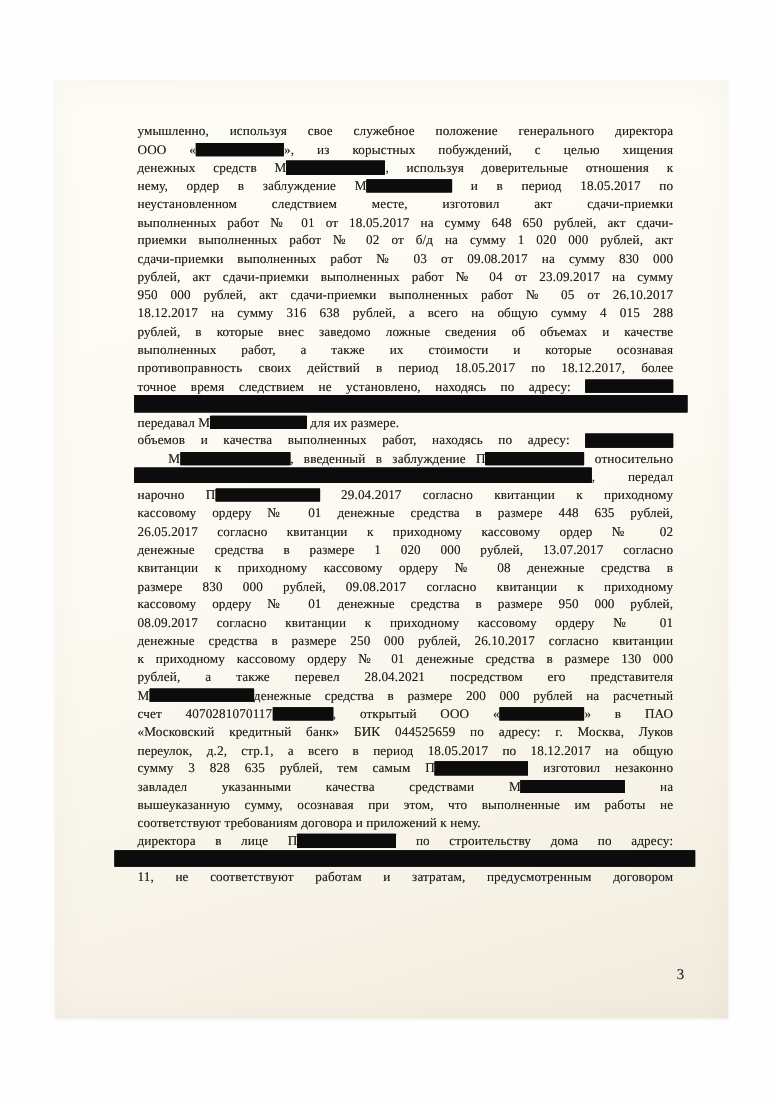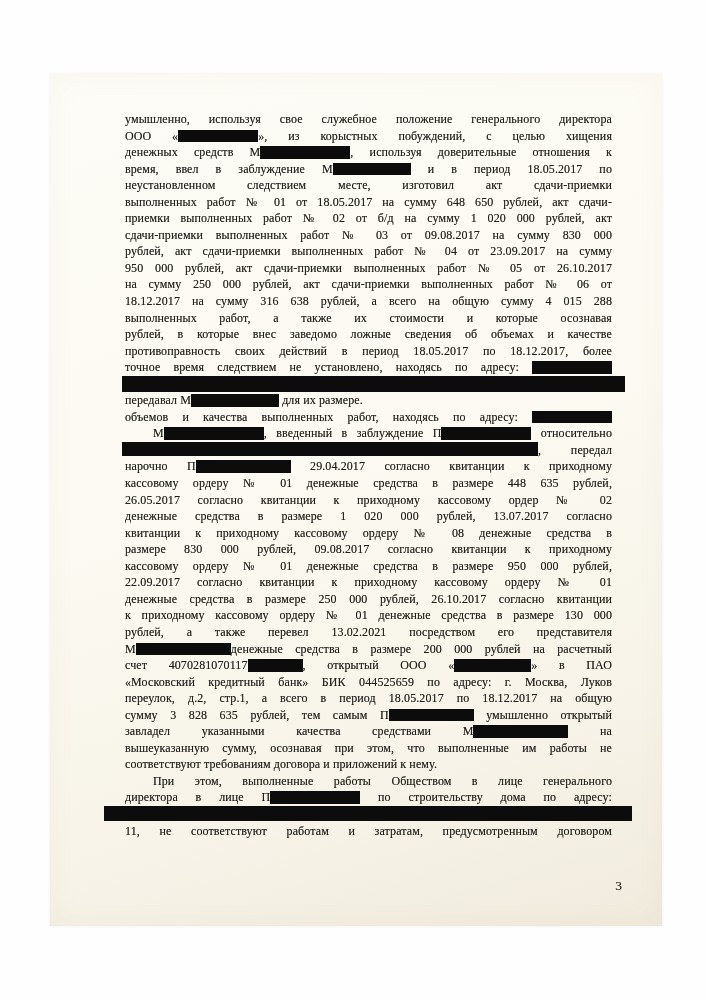--- a/index.html
+++ b/index.html
@@ -68,57 +68,55 @@
 </style>
 </head>
 <body>
 
 <div class="stage">
   <div class="page">
     <div class="text-block">
         <div class="line"><span>умышленно, используя свое служебное положение генерального директора</span></div>
         <div class="line"><span>ООО «</span><span class="redact" style="width: 80px;"></span><span>», из корыстных побуждений, с целью хищения</span></div>
         <div class="line"><span>денежных средств М</span><span class="redact" style="width: 90px;"></span><span>, используя доверительные отношения к</span></div>
-        <div class="line"><span>время, ввел в заблуждение М</span><span class="redact" style="width: 78px;"></span><span> и в период 18.05.2017 по</span></div>
+        <div class="line"><span>нему, ордер в заблуждение М</span><span class="redact" style="width: 78px;"></span><span> и в период 18.05.2017 по</span></div>
         <div class="line"><span>неустановленном следствием месте, изготовил акт сдачи-приемки</span></div>
         <div class="line"><span>выполненных работ № 01 от 18.05.2017 на сумму 648&nbsp;650 рублей, акт сдачи-</span></div>
         <div class="line"><span>приемки выполненных работ № 02 от б/д на сумму 1&nbsp;020&nbsp;000 рублей, акт</span></div>
         <div class="line"><span>сдачи-приемки выполненных работ № 03 от 09.08.2017 на сумму 830&nbsp;000</span></div>
         <div class="line"><span>рублей, акт сдачи-приемки выполненных работ № 04 от 23.09.2017 на сумму</span></div>
         <div class="line"><span>950&nbsp;000 рублей, акт сдачи-приемки выполненных работ № 05 от 26.10.2017</span></div>
-        <div class="line"><span>на сумму 250&nbsp;000 рублей, акт сдачи-приемки выполненных работ № 06 от</span></div>
         <div class="line"><span>18.12.2017 на сумму 316&nbsp;638 рублей, а всего на общую сумму 4&nbsp;015&nbsp;288</span></div>
+        <div class="line"><span>рублей, в которые внес заведомо ложные сведения об объемах и качестве</span></div>
         <div class="line"><span>выполненных работ, а также их стоимости и которые осознавая</span></div>
-        <div class="line"><span>рублей, в которые внес заведомо ложные сведения об объемах и качестве</span></div>
         <div class="line"><span>противоправность своих действий в период 18.05.2017 по 18.12.2017, более</span></div>
         <div class="line"><span>точное время следствием не установлено, находясь по адресу: </span><span class="redact" style="width: 80px;"></span></div>
         <div class="line"><span class="redact" style="width: 503px; height: 16px; vertical-align: -4px; margin-left: -3px;"></span></div>
         <div class="line left"><span>передавал М</span><span class="redact" style="width: 88px;"></span><span> для их размере.</span></div>
         <div class="line"><span>объемов и качества выполненных работ, находясь по адресу: </span><span class="redact" style="width: 80px;"></span></div>
         <div class="line indent"><span>М</span><span class="redact" style="width: 100px;"></span><span>, введенный в заблуждение П</span><span class="redact" style="width: 90px;"></span><span> относительно</span></div>
         <div class="line"><span class="redact" style="width: 416px; height: 14px; vertical-align: -2px; margin-left: -3px;"></span><span>, передал</span></div>
         <div class="line"><span>нарочно П</span><span class="redact" style="width: 95px;"></span><span> 29.04.2017 согласно квитанции к приходному</span></div>
         <div class="line"><span>кассовому ордеру № 01 денежные средства в размере 448&nbsp;635 рублей,</span></div>
         <div class="line"><span>26.05.2017 согласно квитанции к приходному кассовому ордер № 02</span></div>
         <div class="line"><span>денежные средства в размере 1&nbsp;020&nbsp;000 рублей, 13.07.2017 согласно</span></div>
         <div class="line"><span>квитанции к приходному кассовому ордеру № 08 денежные средства в</span></div>
         <div class="line"><span>размере 830&nbsp;000 рублей, 09.08.2017 согласно квитанции к приходному</span></div>
         <div class="line"><span>кассовому ордеру № 01 денежные средства в размере 950&nbsp;000 рублей,</span></div>
-        <div class="line"><span>22.09.2017 согласно квитанции к приходному кассовому ордеру № 01</span></div>
+        <div class="line"><span>08.09.2017 согласно квитанции к приходному кассовому ордеру № 01</span></div>
         <div class="line"><span>денежные средства в размере 250&nbsp;000 рублей, 26.10.2017 согласно квитанции</span></div>
         <div class="line"><span>к приходному кассовому ордеру № 01 денежные средства в размере 130&nbsp;000</span></div>
-        <div class="line"><span>рублей, а также перевел 13.02.2021 посредством его представителя</span></div>
+        <div class="line"><span>рублей, а также перевел 28.04.2021 посредством его представителя</span></div>
         <div class="line"><span>М</span><span class="redact" style="width: 95px;"></span><span>денежные средства в размере 200&nbsp;000 рублей на расчетный</span></div>
         <div class="line"><span>счет 4070281070117</span><span class="redact" style="width: 55px;"></span><span>, открытый ООО «</span><span class="redact" style="width: 77px;"></span><span>» в ПАО</span></div>
         <div class="line"><span>«Московский кредитный банк» БИК 044525659 по адресу: г. Москва, Луков</span></div>
         <div class="line"><span>переулок, д.2, стр.1, а всего в период 18.05.2017 по 18.12.2017 на общую</span></div>
-        <div class="line"><span>сумму 3&nbsp;828&nbsp;635 рублей, тем самым П</span><span class="redact" style="width: 85px;"></span><span> умышленно открытый</span></div>
+        <div class="line"><span>сумму 3&nbsp;828&nbsp;635 рублей, тем самым П</span><span class="redact" style="width: 85px;"></span><span> изготовил незаконно</span></div>
         <div class="line"><span>завладел указанными качества средствами М</span><span class="redact" style="width: 95px;"></span><span> на</span></div>
         <div class="line"><span>вышеуказанную сумму, осознавая при этом, что выполненные им работы не</span></div>
         <div class="line left"><span>соответствуют требованиям договора и приложений к нему.</span></div>
-        <div class="line indent"><span>При этом, выполненные работы Обществом в лице генерального</span></div>
         <div class="line"><span>директора в лице П</span><span class="redact" style="width: 90px;"></span><span> по строительству дома по адресу:</span></div>
         <div class="line"><span class="redact" style="width: 528px; height: 15px; vertical-align: -3px; margin-left: -21px;"></span></div>
         <div class="line"><span>11, не соответствуют работам и затратам, предусмотренным договором</span></div>
       </div>
     <div class="page-number">3</div>
   </div>
 </div>
 
 </body></html>

